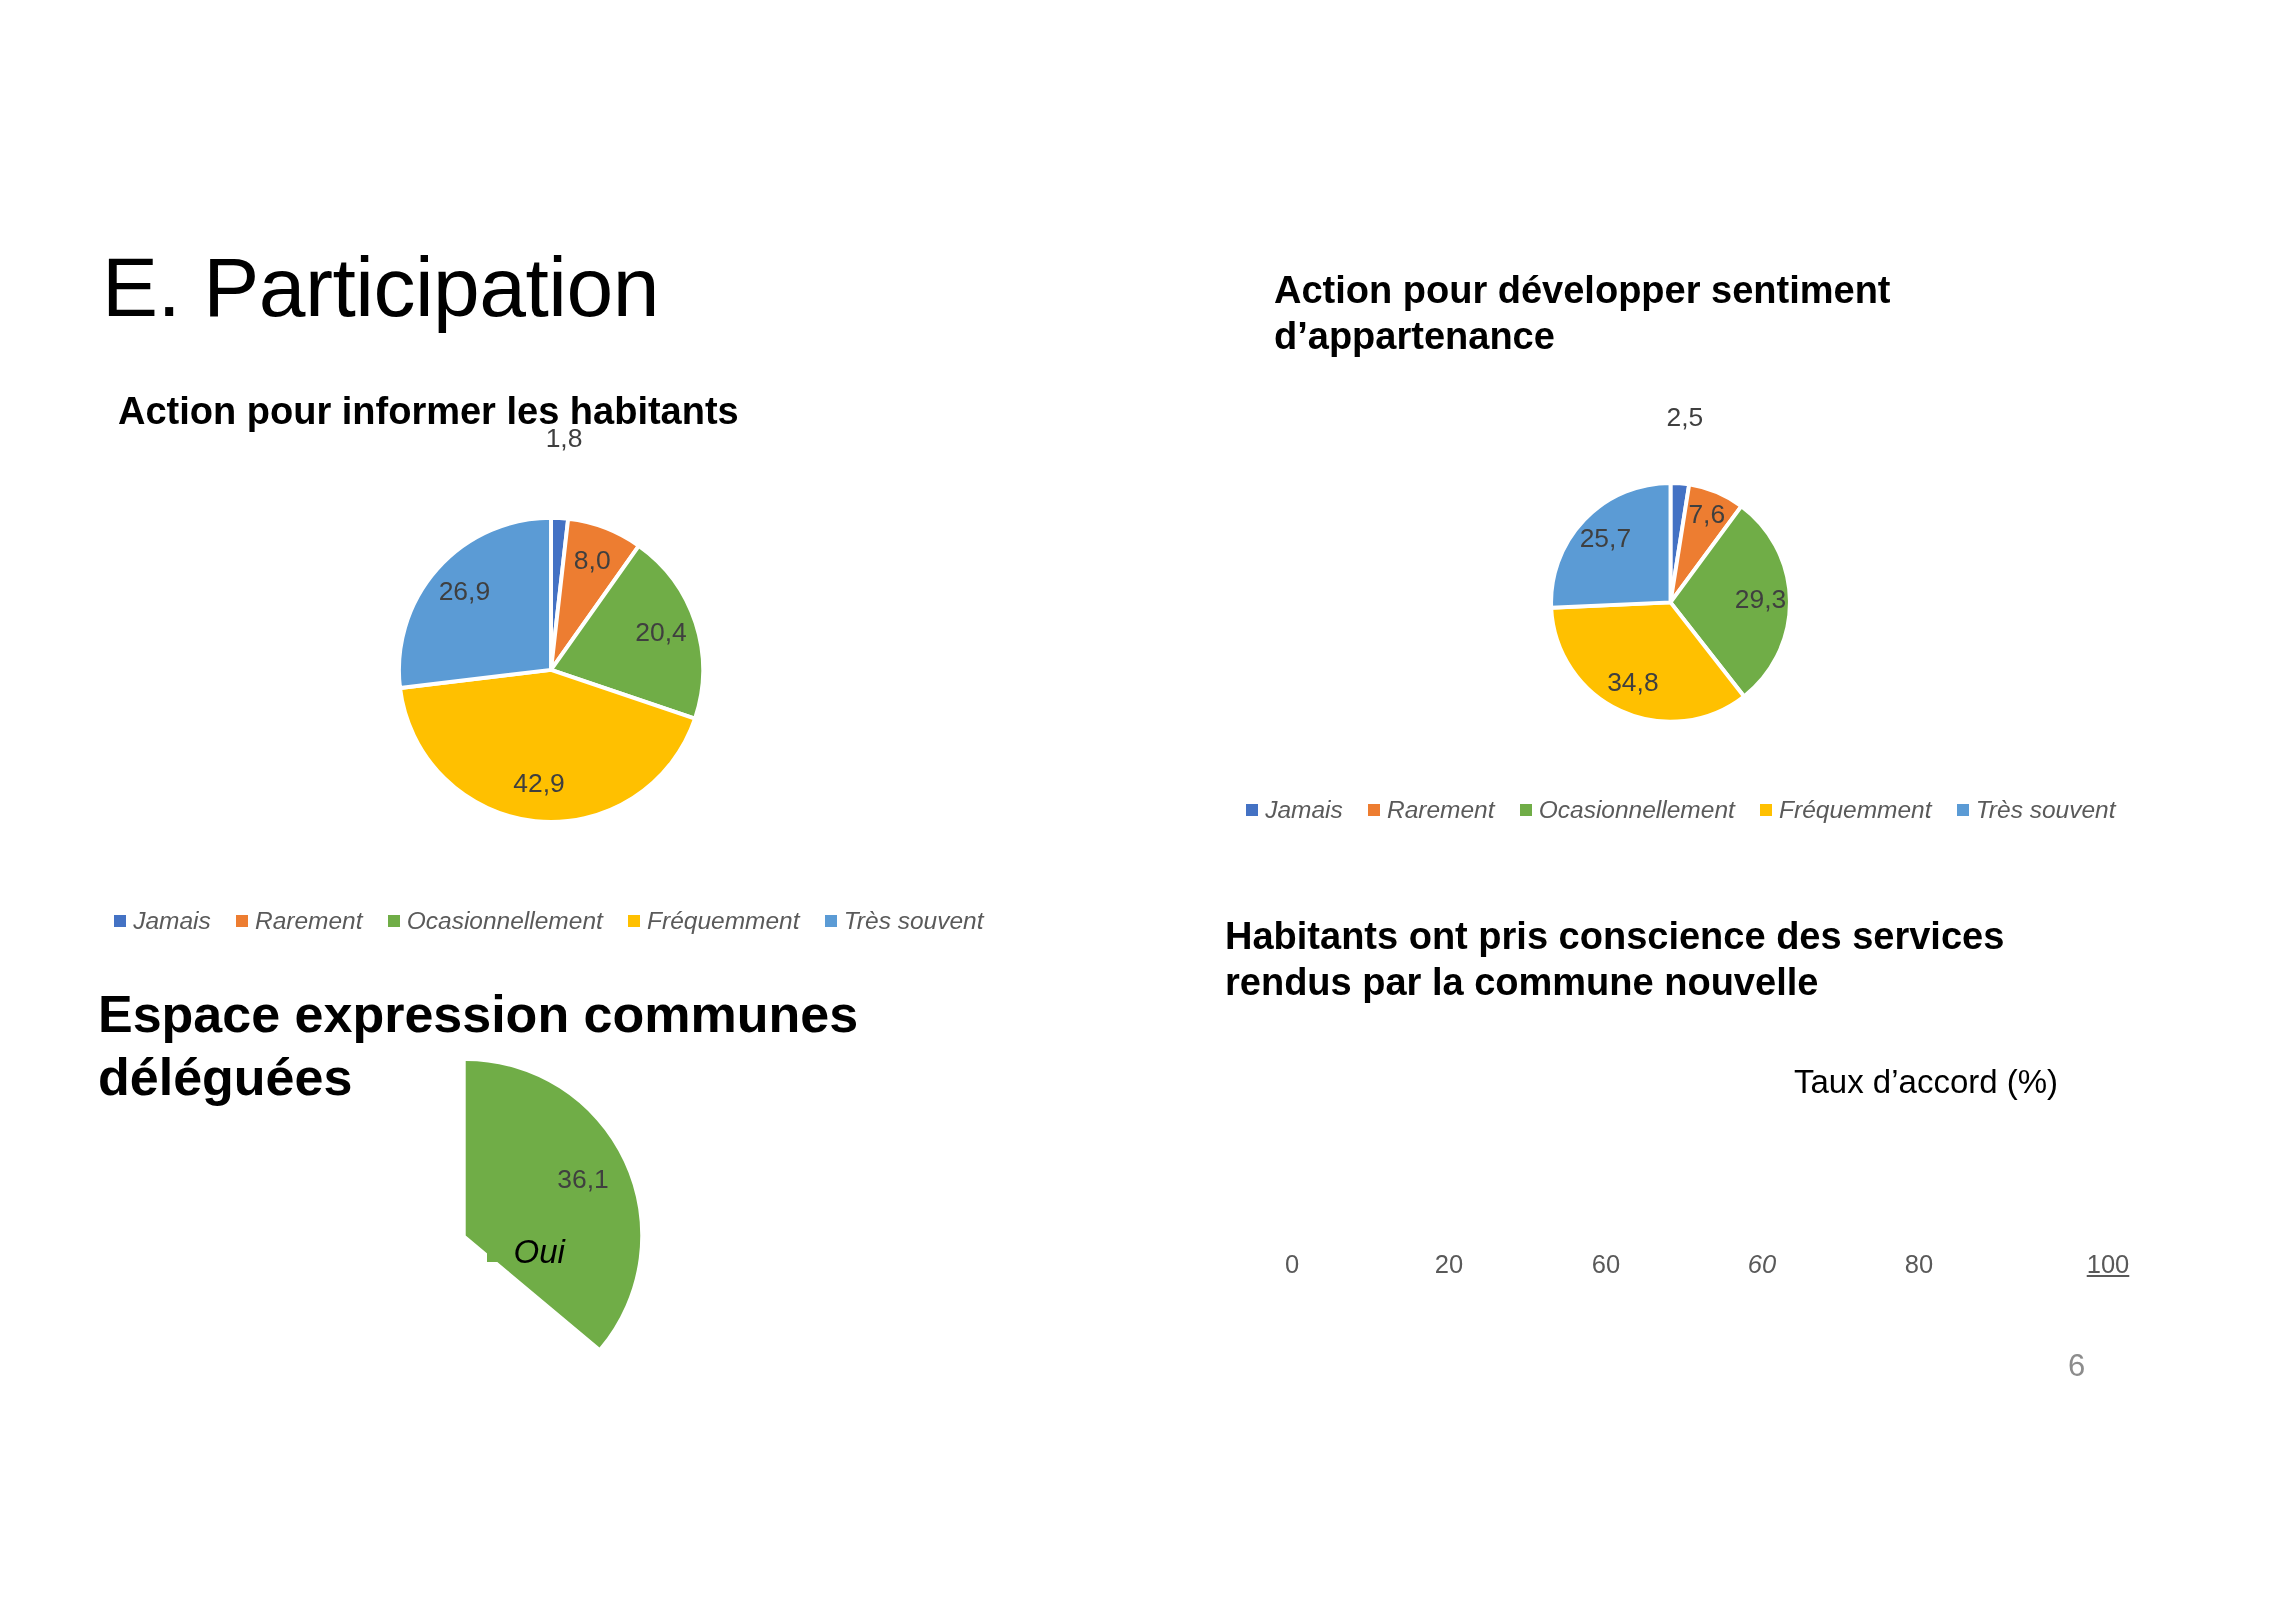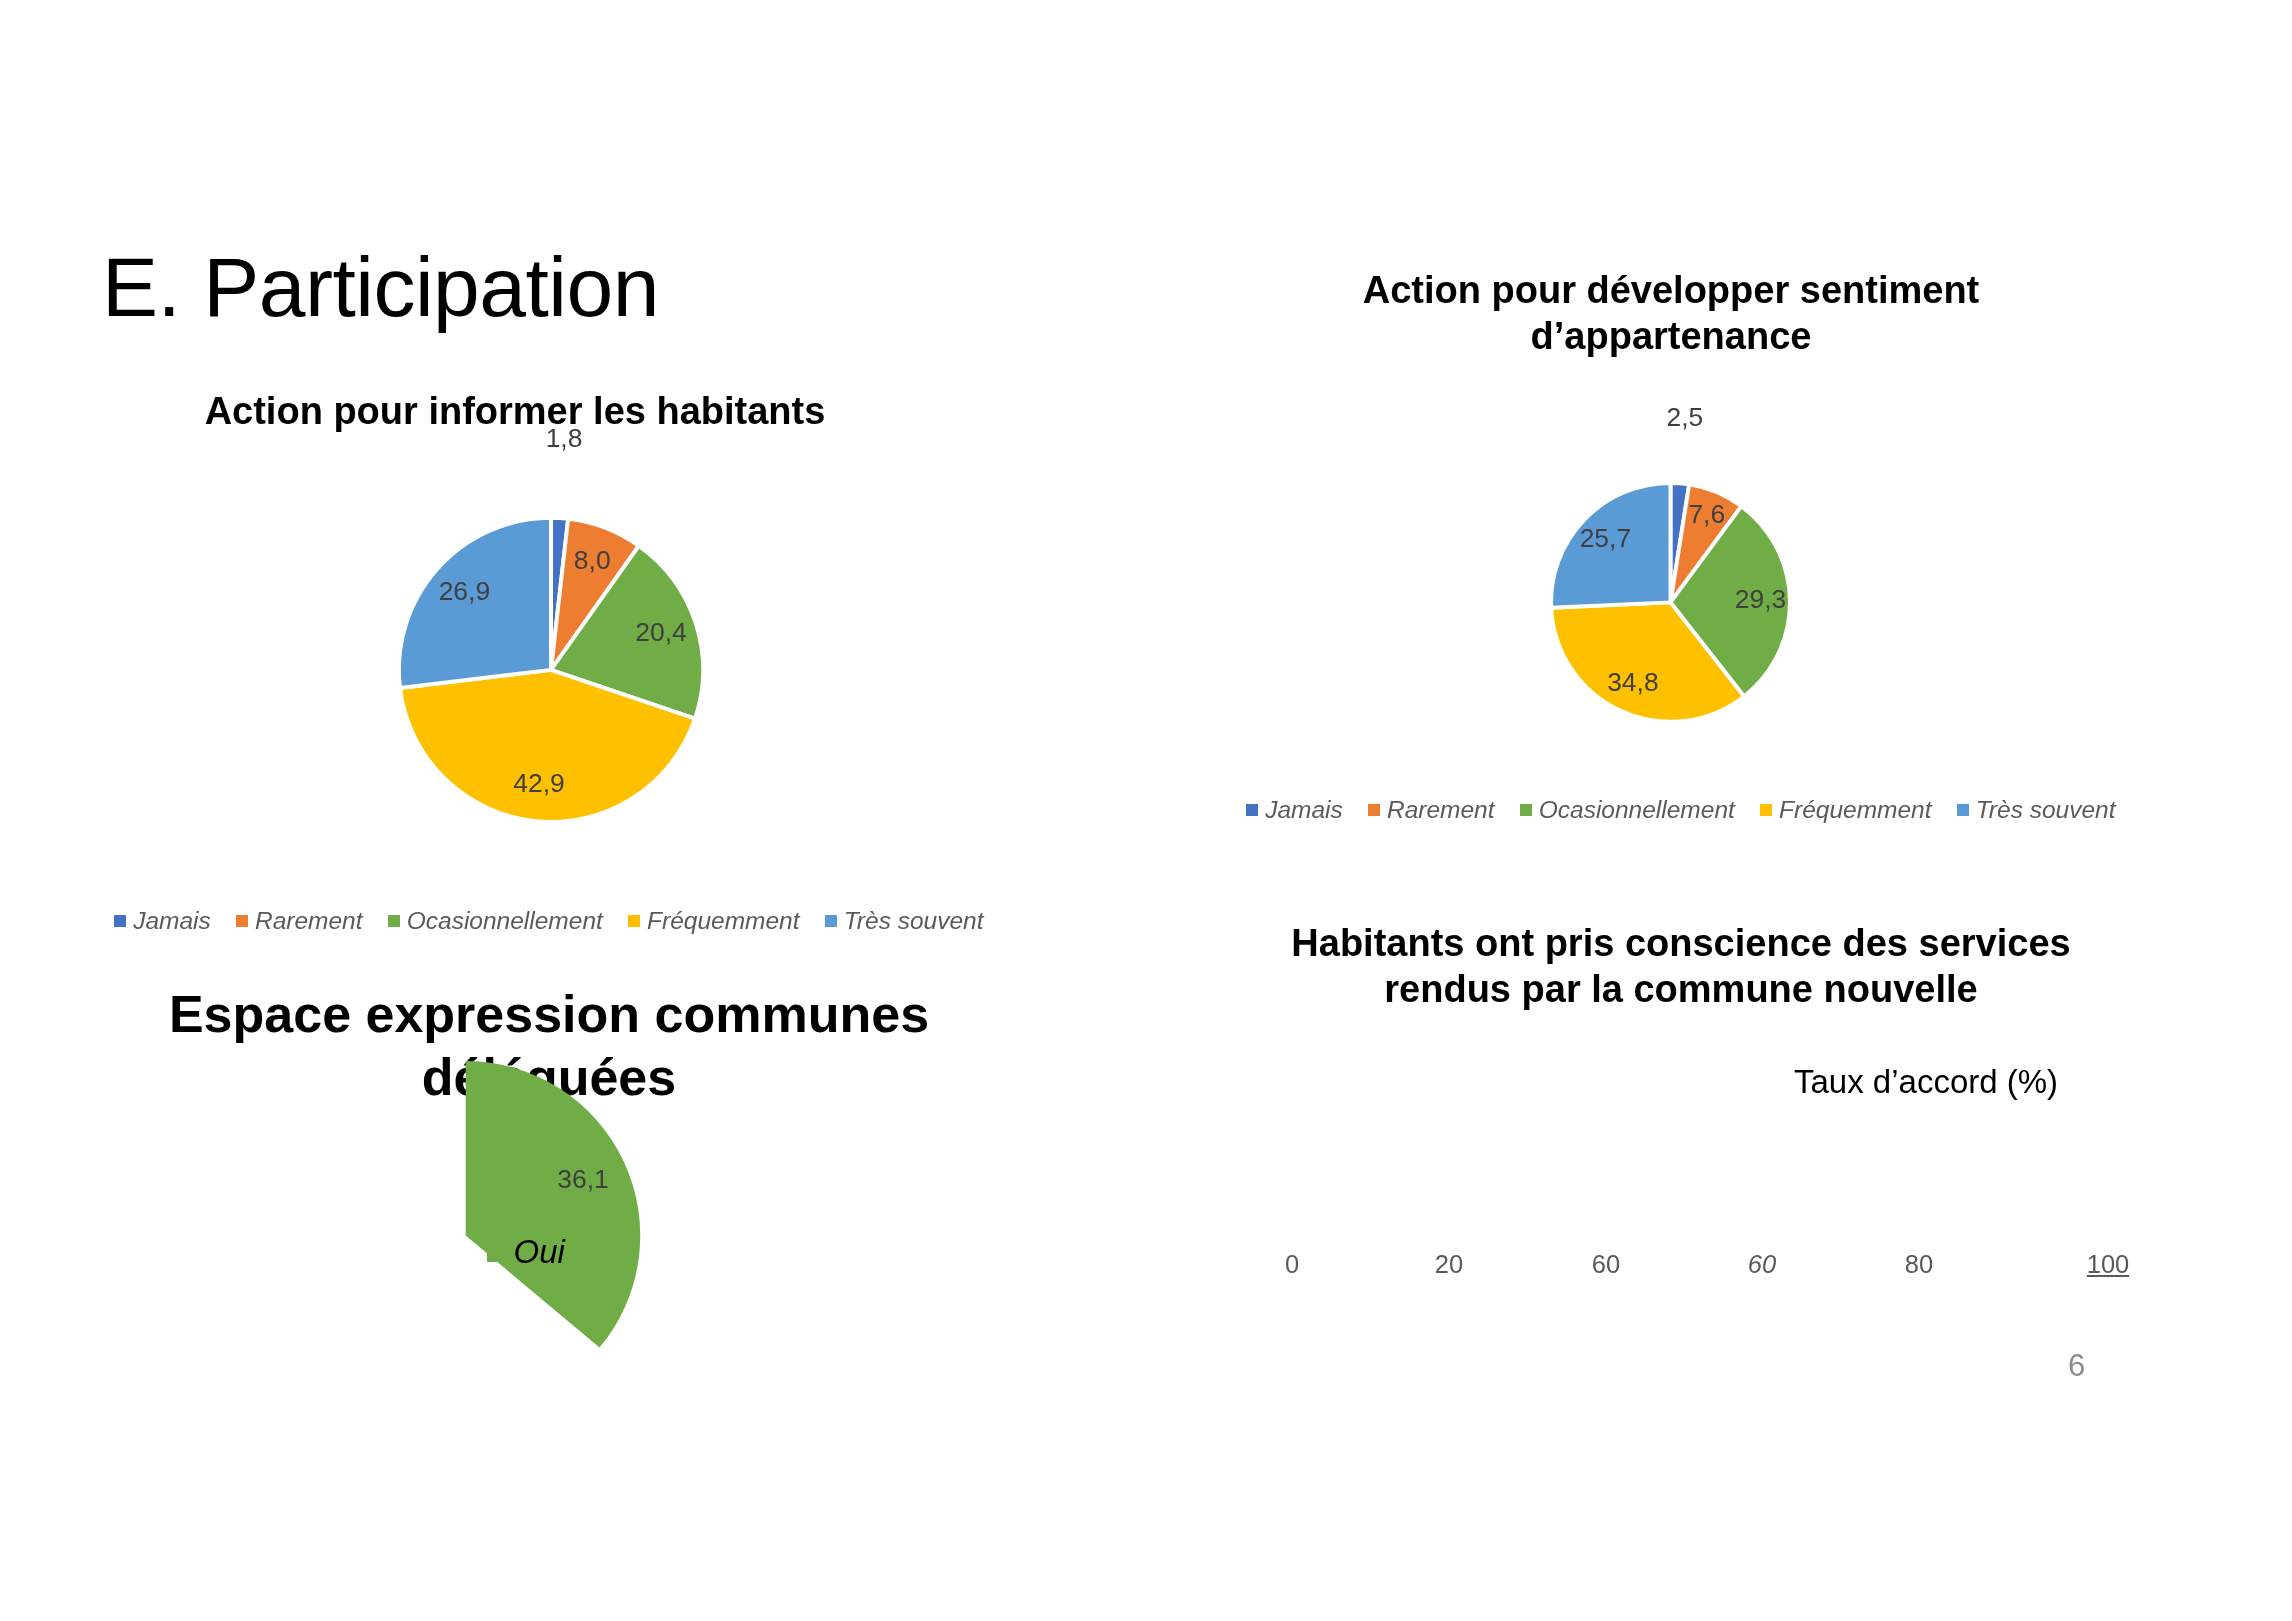--- a/index.html
+++ b/index.html
@@ -33,21 +33,20 @@
     color: #000000;
     letter-spacing: -0.5px;
     white-space: nowrap;
   }
 
   
   .chart-title {
     position: absolute;
     font-weight: bold;
     color: #000000;
-    text-align: center;
     line-height: 1.22;
   }
   #chart1-title {
     left: 118px;
     top: 388px;
     width: 794px;
     font-size: 38px;
   }
   #chart2-title {
     left: 1274px;
@@ -59,21 +58,20 @@
     left: 98px;
     top: 983px;
     width: 902px;
     font-size: 52px;
   }
   #chart4-title {
     left: 1225px;
     top: 913px;
     width: 912px;
     font-size: 38px;
-    margin-top: 7px;
   }
 
   
   .pie-wrap {
     position: absolute;
   }
   .pie-svg {
     display: block;
     overflow: visible;
   }

